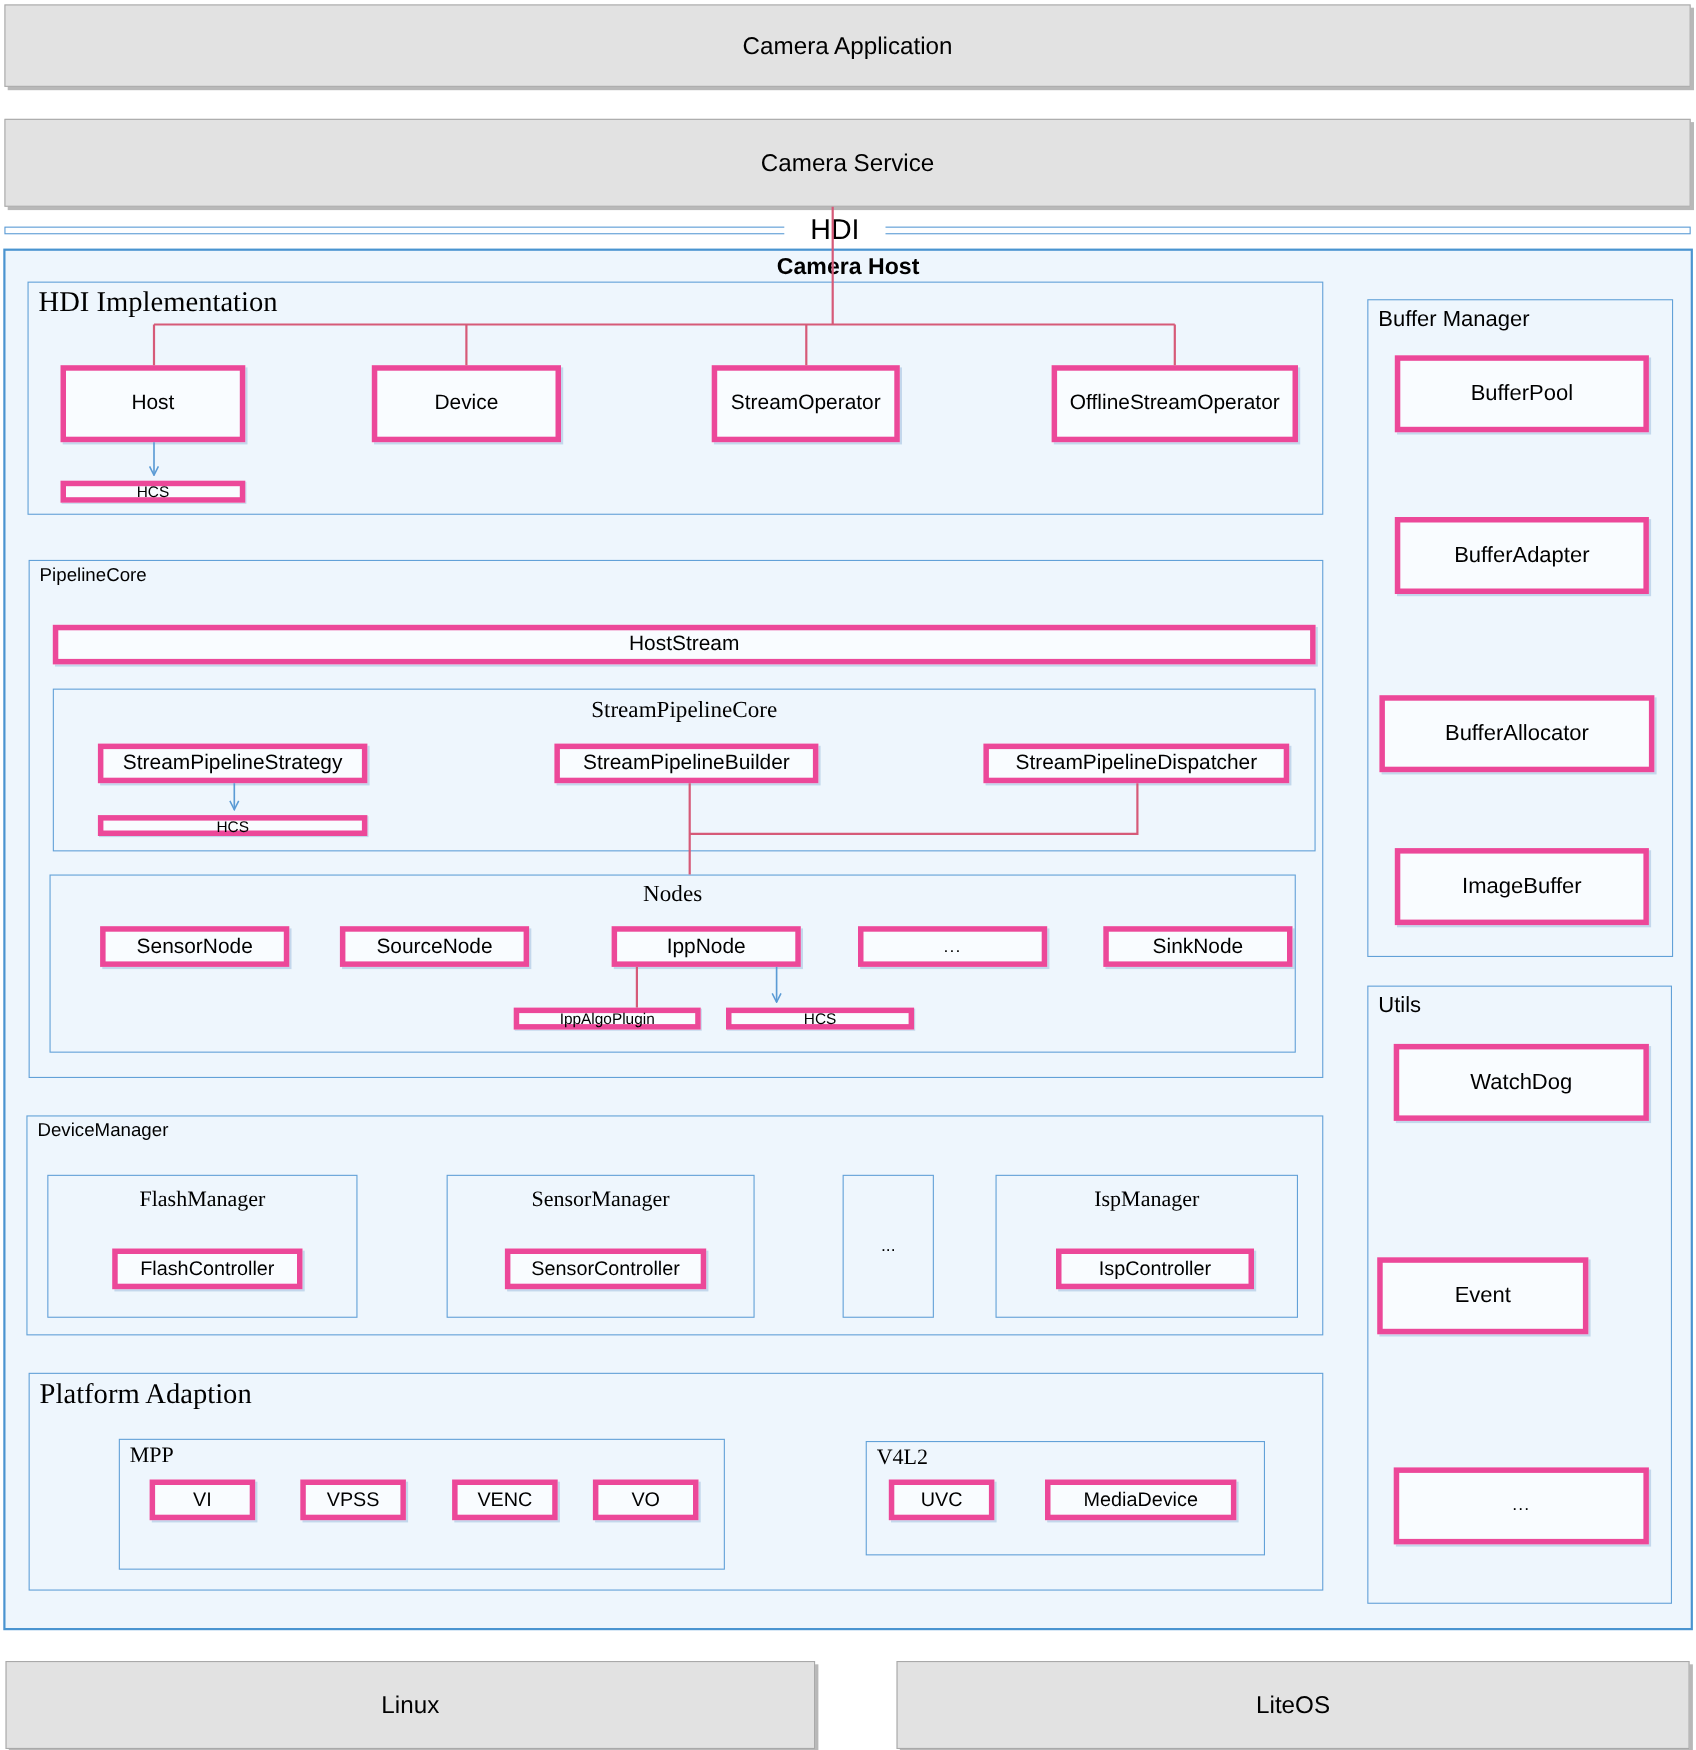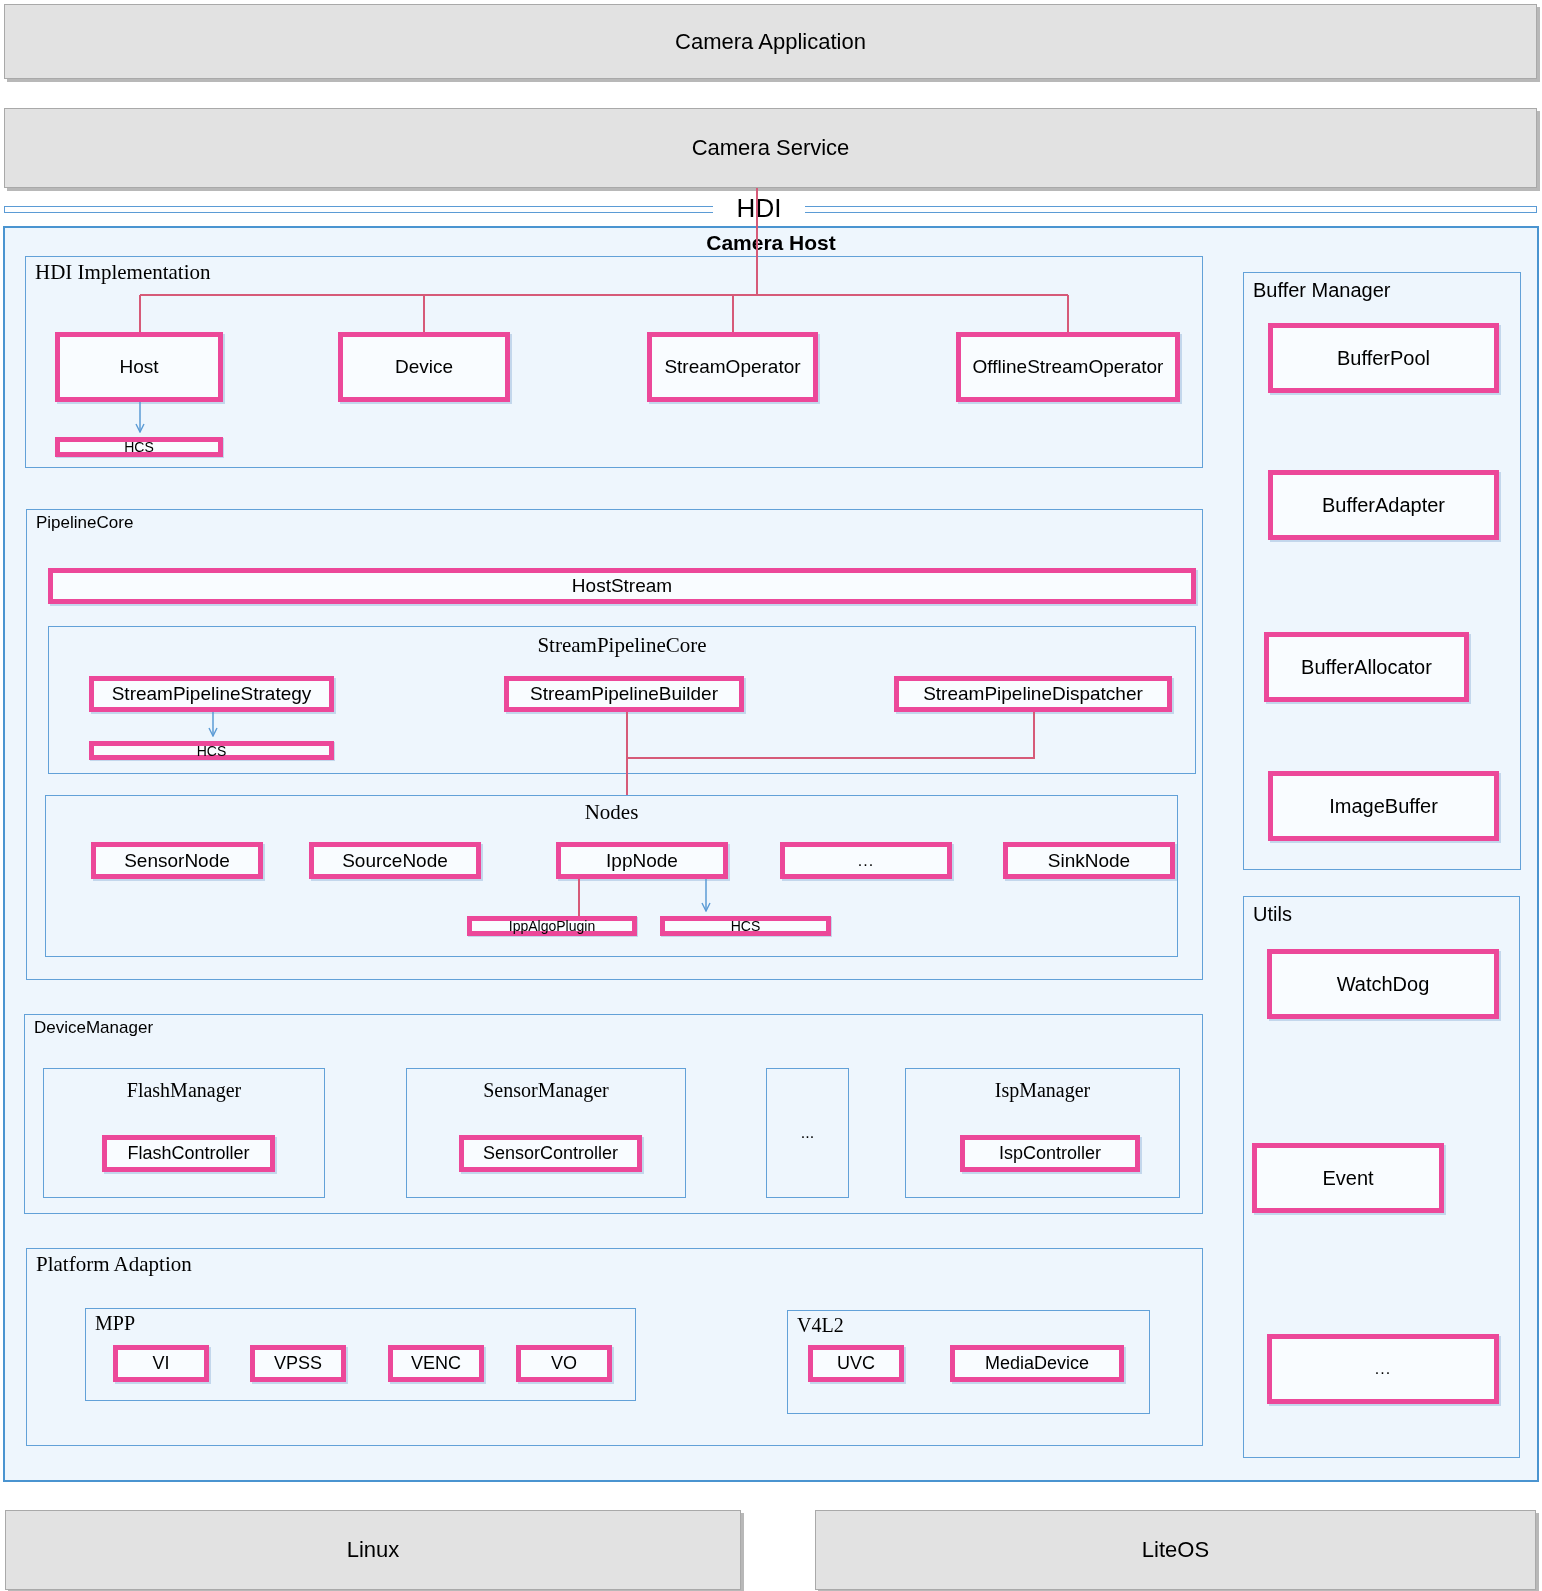--- a/index.html
+++ b/index.html
@@ -23,21 +23,21 @@
   
   .host-frame{background:#eef6fd;border:2px solid #4a94d0;}
   .host-title{
     position:absolute;left:0;top:3px;width:100%;text-align:center;
     font-weight:bold;font-size:21px;
   }
   
   .container{background:#eef6fd;border:1px solid #62a1d8;}
   .sec-title-sans{position:absolute;left:9px;top:3px;font-size:17px;}
   .sec-title-serif{
-    position:absolute;left:9px;top:3px;font-size:21px;
+    position:absolute;left:9px;top:3px;font-size:26px;
     font-family:"Liberation Serif",serif;
   }
   .sec-title-serif-center{
     position:absolute;left:0;top:6px;width:100%;text-align:center;
     font-size:21px;font-family:"Liberation Serif",serif;
   }
   .mgr-title{
     position:absolute;left:0;top:10px;width:100%;text-align:center;
     font-size:20px;font-family:"Liberation Serif",serif;
   }
@@ -115,38 +115,38 @@
   </div>
   <div class="abs container dots" style="left:766px;top:1068px;width:83px;height:130px;display:flex;align-items:center;justify-content:center;font-size:16px">...</div>
   <div class="abs container" style="left:905px;top:1068px;width:275px;height:130px">
     <div class="mgr-title">IspManager</div>
     <div class="abs leaf mid" style="left:54px;top:66px;width:180px;height:37px">IspController</div>
   </div>
 
   <div class="abs container" style="left:26px;top:1248px;width:1177px;height:198px">
     <div class="sec-title-serif">Platform Adaption</div>
   </div>
-  <div class="abs container" style="left:85px;top:1308px;width:551px;height:93px">
+  <div class="abs container" style="left:108px;top:1308px;width:551px;height:119px">
     <div class="sec-title-serif" style="font-size:20px">MPP</div>
     <div class="abs leaf mid" style="left:27px;top:36px;width:96px;height:37px">VI</div>
     <div class="abs leaf mid" style="left:164px;top:36px;width:96px;height:37px">VPSS</div>
     <div class="abs leaf mid" style="left:302px;top:36px;width:96px;height:37px">VENC</div>
     <div class="abs leaf mid" style="left:430px;top:36px;width:96px;height:37px">VO</div>
   </div>
   <div class="abs container" style="left:787px;top:1310px;width:363px;height:104px">
     <div class="sec-title-serif" style="font-size:20px">V4L2</div>
     <div class="abs leaf mid" style="left:20px;top:34px;width:96px;height:37px">UVC</div>
     <div class="abs leaf mid" style="left:162px;top:34px;width:174px;height:37px">MediaDevice</div>
   </div>
 
   <div class="abs container" style="left:1243px;top:272px;width:278px;height:598px">
     <div class="sec-title-sans" style="font-size:20px;top:6px">Buffer Manager</div>
     <div class="abs leaf big" style="left:24px;top:50px;width:231px;height:70px">BufferPool</div>
     <div class="abs leaf big" style="left:24px;top:197px;width:231px;height:70px">BufferAdapter</div>
-    <div class="abs leaf big" style="left:20px;top:359px;width:205px;height:70px">BufferAllocator</div>
+    <div class="abs leaf big" style="left:10px;top:359px;width:250px;height:70px">BufferAllocator</div>
     <div class="abs leaf big" style="left:24px;top:498px;width:231px;height:70px">ImageBuffer</div>
   </div>
 
   <div class="abs container" style="left:1243px;top:896px;width:277px;height:562px">
     <div class="sec-title-sans" style="font-size:20px;top:6px">Utils</div>
     <div class="abs leaf big" style="left:23px;top:52px;width:232px;height:70px">WatchDog</div>
     <div class="abs leaf big" style="left:8px;top:246px;width:192px;height:70px">Event</div>
     <div class="abs leaf dots" style="left:23px;top:437px;width:232px;height:70px">...</div>
   </div>
 

